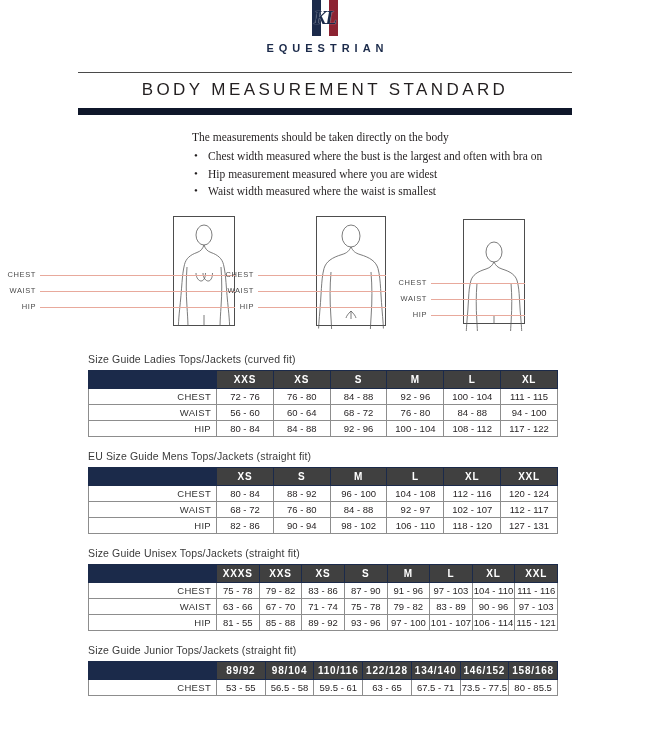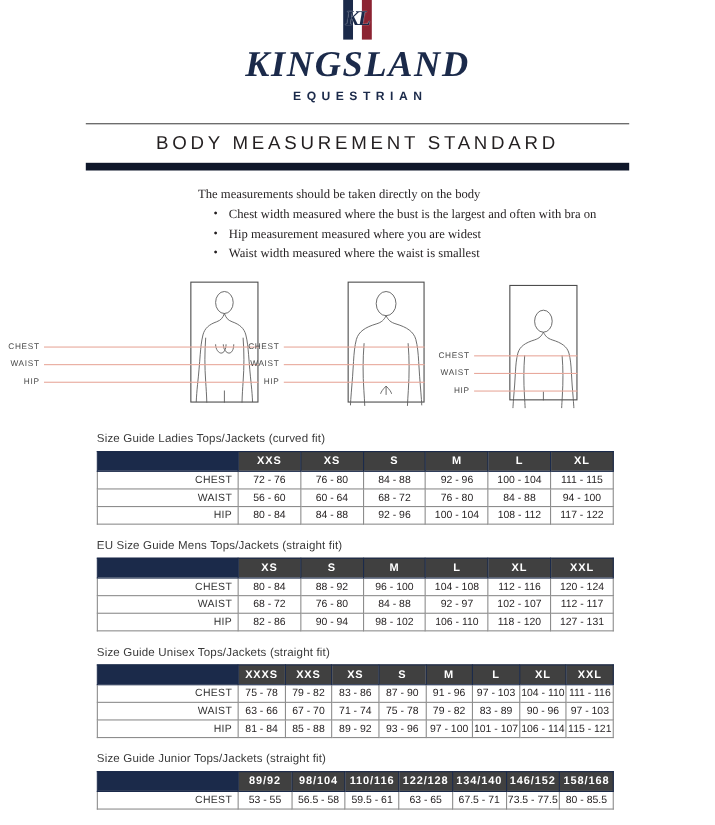--- a/index.html
+++ b/index.html
@@ -83,21 +83,21 @@
   }
 
   
   .intro {
     margin: 14px 0 0 176px;
     font-family: "Liberation Serif", serif;
     font-size: 11.5px;
     color: #231f20;
     line-height: 1.55;
   }
-  .intro .lead { margin: 0 0 1px 4px; }
+  .intro .lead { margin: 0 0 1px 16px; }
   .intro ul {
     margin: 0;
     padding-left: 18px;
     list-style: none;
   }
   .intro li {
     position: relative;
     padding-left: 14px;
   }
   .intro li:before {
@@ -190,21 +190,20 @@
 </head>
 <body>
 
 <div class="logo-block">
   <div class="emblem">
     <div class="band band-left"></div>
     <div class="band band-mid"></div>
     <div class="band band-right"></div>
     <div class="monogram">KL</div>
   </div>
-  <div class="wordmark">KINGSLAND</div>
   <div class="subword">EQUESTRIAN</div>
 </div>
 
 <div class="title-wrap">
   <div class="title">BODY MEASUREMENT STANDARD</div>
 </div>
 
 <div class="intro">
   <p class="lead">The measurements should be taken directly on the body</p>
   <ul>
@@ -429,21 +428,21 @@
           <td>67 - 70</td>
           <td>71 - 74</td>
           <td>75 - 78</td>
           <td>79 - 82</td>
           <td>83 - 89</td>
           <td>90 - 96</td>
           <td>97 - 103</td>
         </tr>
         <tr>
           <td class="rowlab">HIP</td>
-          <td>81 - 84</td>
+          <td>81 - 55</td>
           <td>85 - 88</td>
           <td>89 - 92</td>
           <td>93 - 96</td>
           <td>97 - 100</td>
           <td>101 - 107</td>
           <td>106 - 114</td>
           <td>115 - 121</td>
         </tr>
       </tbody>
   </table>

